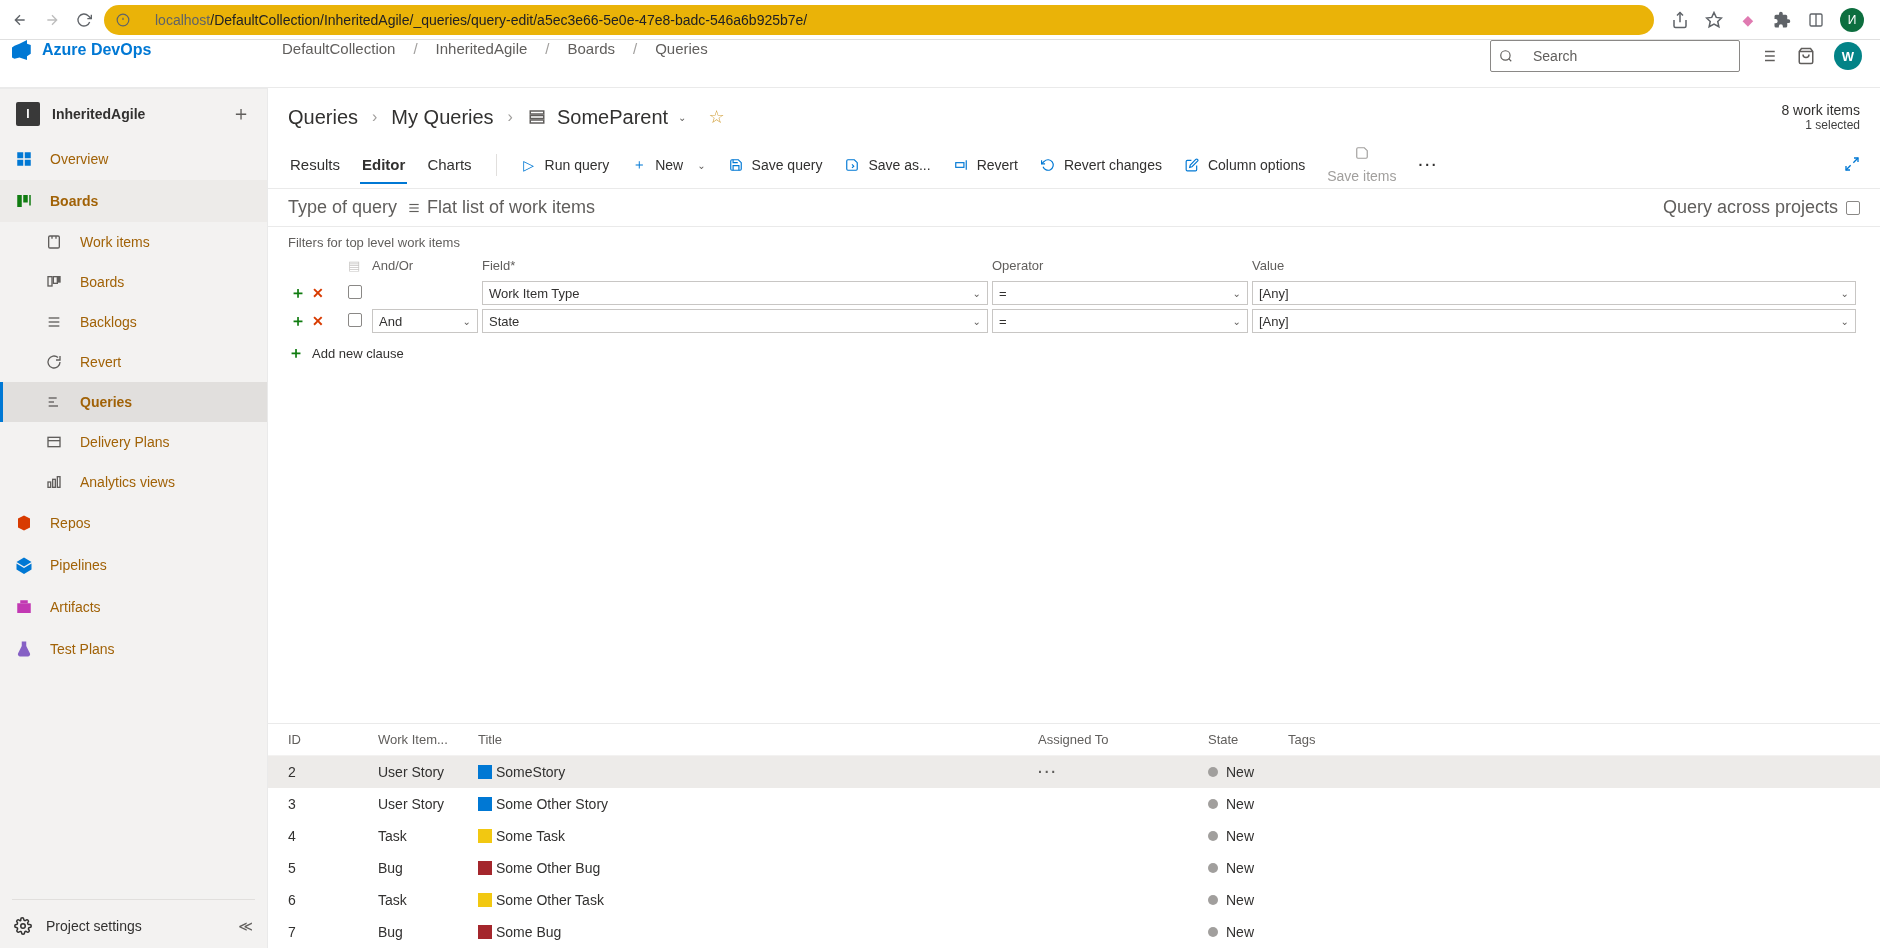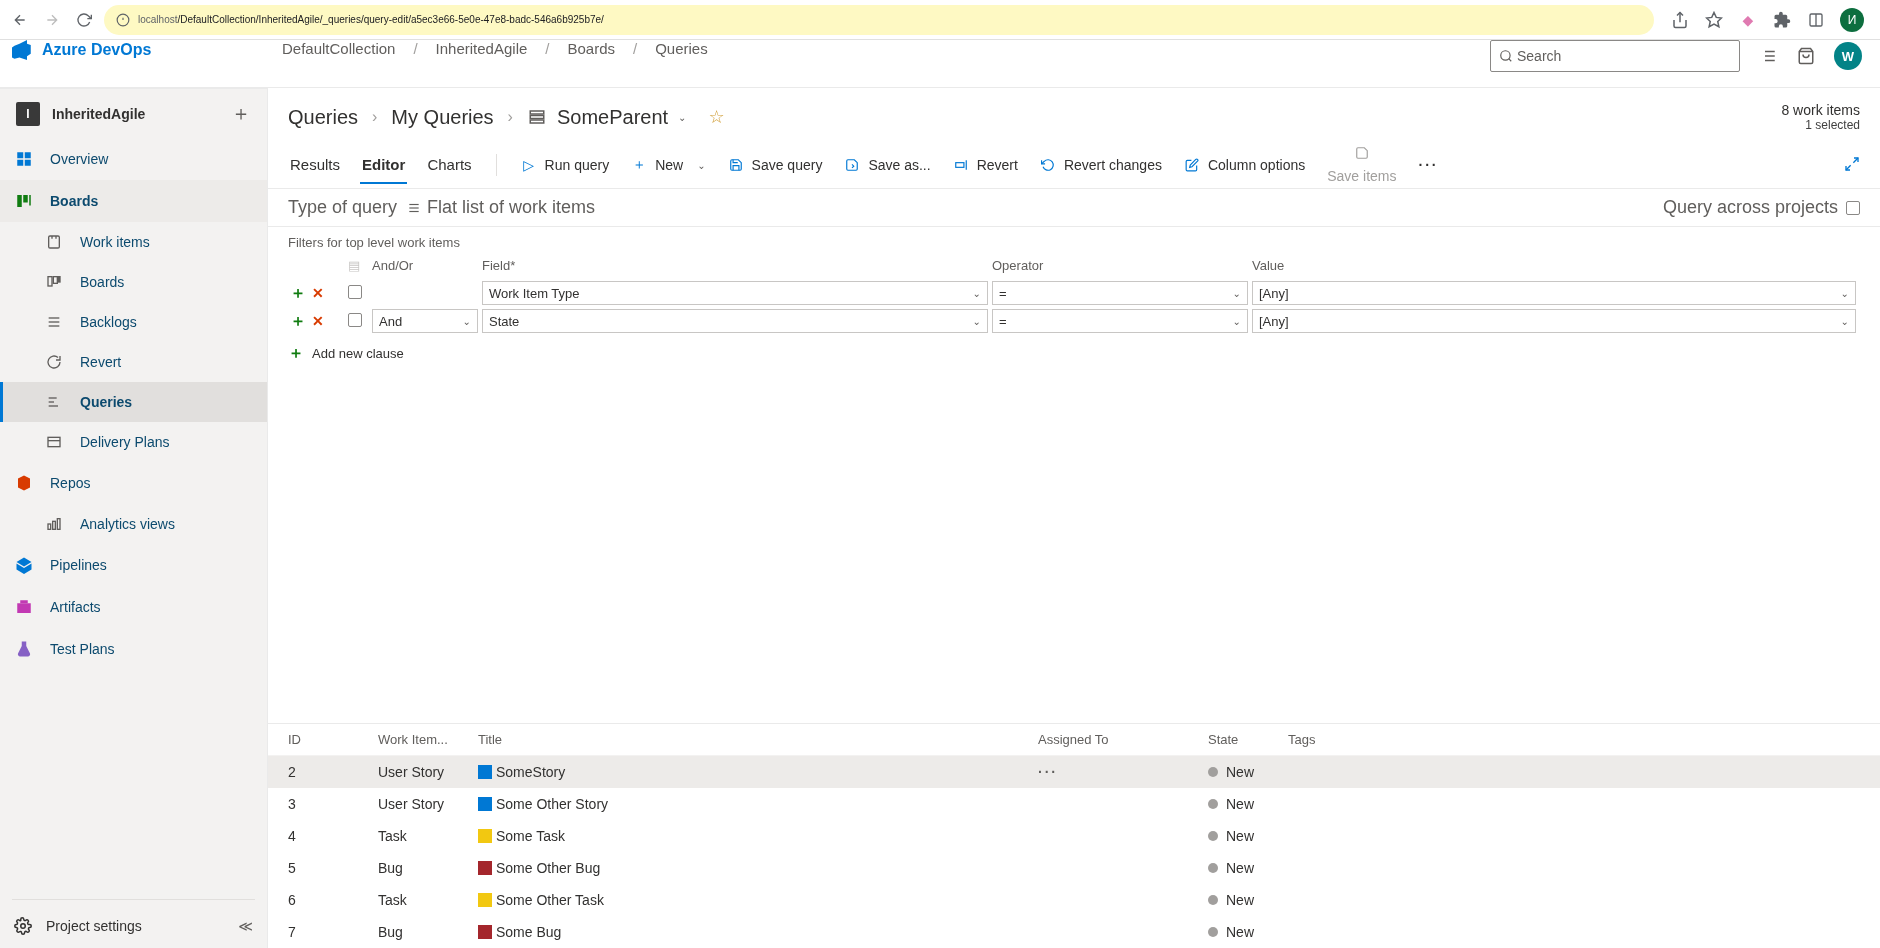--- a/index.html
+++ b/index.html
@@ -3,47 +3,47 @@
 <meta charset="utf-8">
 <style>
   * { box-sizing: border-box; margin: 0; padding: 0; }
   body { font-family: "Segoe UI", -apple-system, sans-serif; font-size: 14px; color: #323130; background: #fff; overflow: hidden; }
   .viewport { width: 1880px; height: 948px; transform-origin: top left; position: relative; }
 
   
   .browser-bar { height: 40px; display: flex; align-items: center; padding: 0 8px; background: #fff; border-bottom: 1px solid #e0e0e0; gap: 8px; }
   .nav-btn { width: 24px; height: 24px; display: flex; align-items: center; justify-content: center; color: #5f6368; border-radius: 50%; cursor: pointer; }
   .nav-btn.disabled { color: #bdbdbd; }
-  .url-bar { flex: 1; height: 30px; background: #fef9c3; border-radius: 16px; display: flex; align-items: center; padding: 0 12px; color: #5f6368; gap: 8px; font-size: 10px; }
+  .url-bar { flex: 1; height: 30px; background: #eab308; border-radius: 16px; display: flex; align-items: center; padding: 0 12px; color: #5f6368; gap: 25px; font-size: 14px; }
   .url-bar .url-text { color: #202124; flex: 1; }
   .url-bar .prefix { color: #5f6368; }
   .chrome-icons { display: flex; align-items: center; gap: 14px; padding: 0 8px; }
   .chrome-icon { width: 20px; height: 20px; color: #5f6368; display: flex; align-items: center; justify-content: center; }
   .avatar-circle { width: 24px; height: 24px; border-radius: 50%; background: #0d6e3f; color: #fff; display: flex; align-items: center; justify-content: center; font-size: 12px; }
 
   
   .suite-bar { height: 48px; display: flex; align-items: flex-start; border-bottom: 1px solid #eaeaea; background: #fff; }
   .suite-left { width: 268px; display: flex; align-items: center; padding-left: 12px; gap: 10px; }
   .devops-logo { width: 20px; height: 20px; }
   .suite-title { color: #0078d4; font-weight: 600; font-size: 16px; }
   .breadcrumbs { display: flex; align-items: center; gap: 18px; color: #605e5c; font-size: 15px; padding-left: 14px; }
   .crumb-sep { color: #a19f9d; }
   .crumb { cursor: pointer; }
   .suite-right { margin-left: auto; display: flex; align-items: center; gap: 18px; padding-right: 18px; }
-  .search-box { width: 250px; height: 32px; border: 1px solid #8a8886; border-radius: 2px; display: flex; align-items: center; padding: 0 8px; gap: 4px; color: #605e5c; }
+  .search-box { width: 250px; height: 32px; border: 1px solid #8a8886; border-radius: 2px; display: flex; align-items: center; padding: 0 8px; gap: 20px; color: #605e5c; }
   .suite-icon { width: 20px; height: 20px; color: #605e5c; display:flex; align-items:center; justify-content:center; }
   .avatar-sq { width:28px; height:28px; border-radius:50%; background:#038387; color:#fff; display:flex; align-items:center; justify-content:center; font-size:13px; font-weight:600; overflow:hidden; }
 
   
   .main { display: flex; height: calc(100% - 88px); }
   .sidebar { width: 268px; background: #f3f2f1; border-right: 1px solid #eaeaea; display:flex; flex-direction:column; }
   .project-row { height: 50px; display:flex; align-items:center; padding: 0 16px; gap: 12px; font-weight:600; border-top: 1px solid #eaeaea; }
   .project-badge { width:24px; height:24px; background:#393939; color:#fff; display:flex; align-items:center; justify-content:center; font-size:12px; border-radius:2px; }
   .plus-right { margin-left:auto; color:#605e5c; font-size:20px; font-weight:300; }
-  .nav-item { height: 42px; display:flex; align-items:center; padding-left: 14px; gap: 16px; color:#0c4a6e; cursor:pointer; position:relative; }
+  .nav-item { height: 42px; display:flex; align-items:center; padding-left: 14px; gap: 16px; color:#a16207; cursor:pointer; position:relative; }
   .nav-item.sub { padding-left: 44px; height: 40px; }
   .nav-item .icon { width:20px; height:20px; display:flex; align-items:center; justify-content:center; color:#605e5c; }
   .nav-item.active-section { background: #e1dfdd; font-weight:600; }
   .nav-item.active-section::before { content:""; position:absolute; left:0; top:0; bottom:0; width:3px; background:#0078d4; }
   .nav-item.selected-bg { background:#edebe9; }
   .spacer { flex:1; }
   .footer-divider { height:1px; background:#e1dfdd; margin: 4px 12px; }
   .footer-row { height: 44px; display:flex; align-items:center; padding: 0 14px; gap: 14px; color:#323130; }
   .collapse-right { margin-left:auto; color:#605e5c; }
 
@@ -291,37 +291,37 @@
     </div>
     <div class="nav-item sub">
       <span class="icon">
             <svg width="16" height="16" viewBox="0 0 24 24" fill="none" stroke="currentColor" stroke-width="2">
               <rect x="3" y="5" width="18" height="14"></rect>
               <line x1="3" y1="10" x2="21" y2="10"></line>
             </svg>
           </span>
       <span>Delivery Plans</span>
     </div>
-    <div class="nav-item">
-      <span class="icon" style="color:#d83b01;">
-            <svg width="18" height="18" viewBox="0 0 24 24" fill="currentColor">
-              <path d="M20 6l-8-4-8 4v12l8 4 8-4z"></path>
-            </svg>
-          </span>
-      <span>Repos</span>
-    </div>
     <div class="nav-item sub">
       <span class="icon">
             <svg width="16" height="16" viewBox="0 0 24 24" fill="none" stroke="currentColor" stroke-width="2">
               <rect x="3" y="12" width="4" height="8"></rect>
               <rect x="10" y="8" width="4" height="12"></rect>
               <rect x="17" y="4" width="4" height="16"></rect>
             </svg>
           </span>
       <span>Analytics views</span>
+    </div>
+    <div class="nav-item">
+      <span class="icon" style="color:#d83b01;">
+            <svg width="18" height="18" viewBox="0 0 24 24" fill="currentColor">
+              <path d="M20 6l-8-4-8 4v12l8 4 8-4z"></path>
+            </svg>
+          </span>
+      <span>Repos</span>
     </div>
     <div class="nav-item">
       <span class="icon" style="color:#0078d4;">
             <svg width="18" height="18" viewBox="0 0 24 24" fill="currentColor">
               <path d="M12 2l10 6-10 6-10-6 10-6zm0 14l10-6v8l-10 6-10-6v-8l10 6z"></path>
             </svg>
           </span>
       <span>Pipelines</span>
     </div>
     <div class="nav-item">

